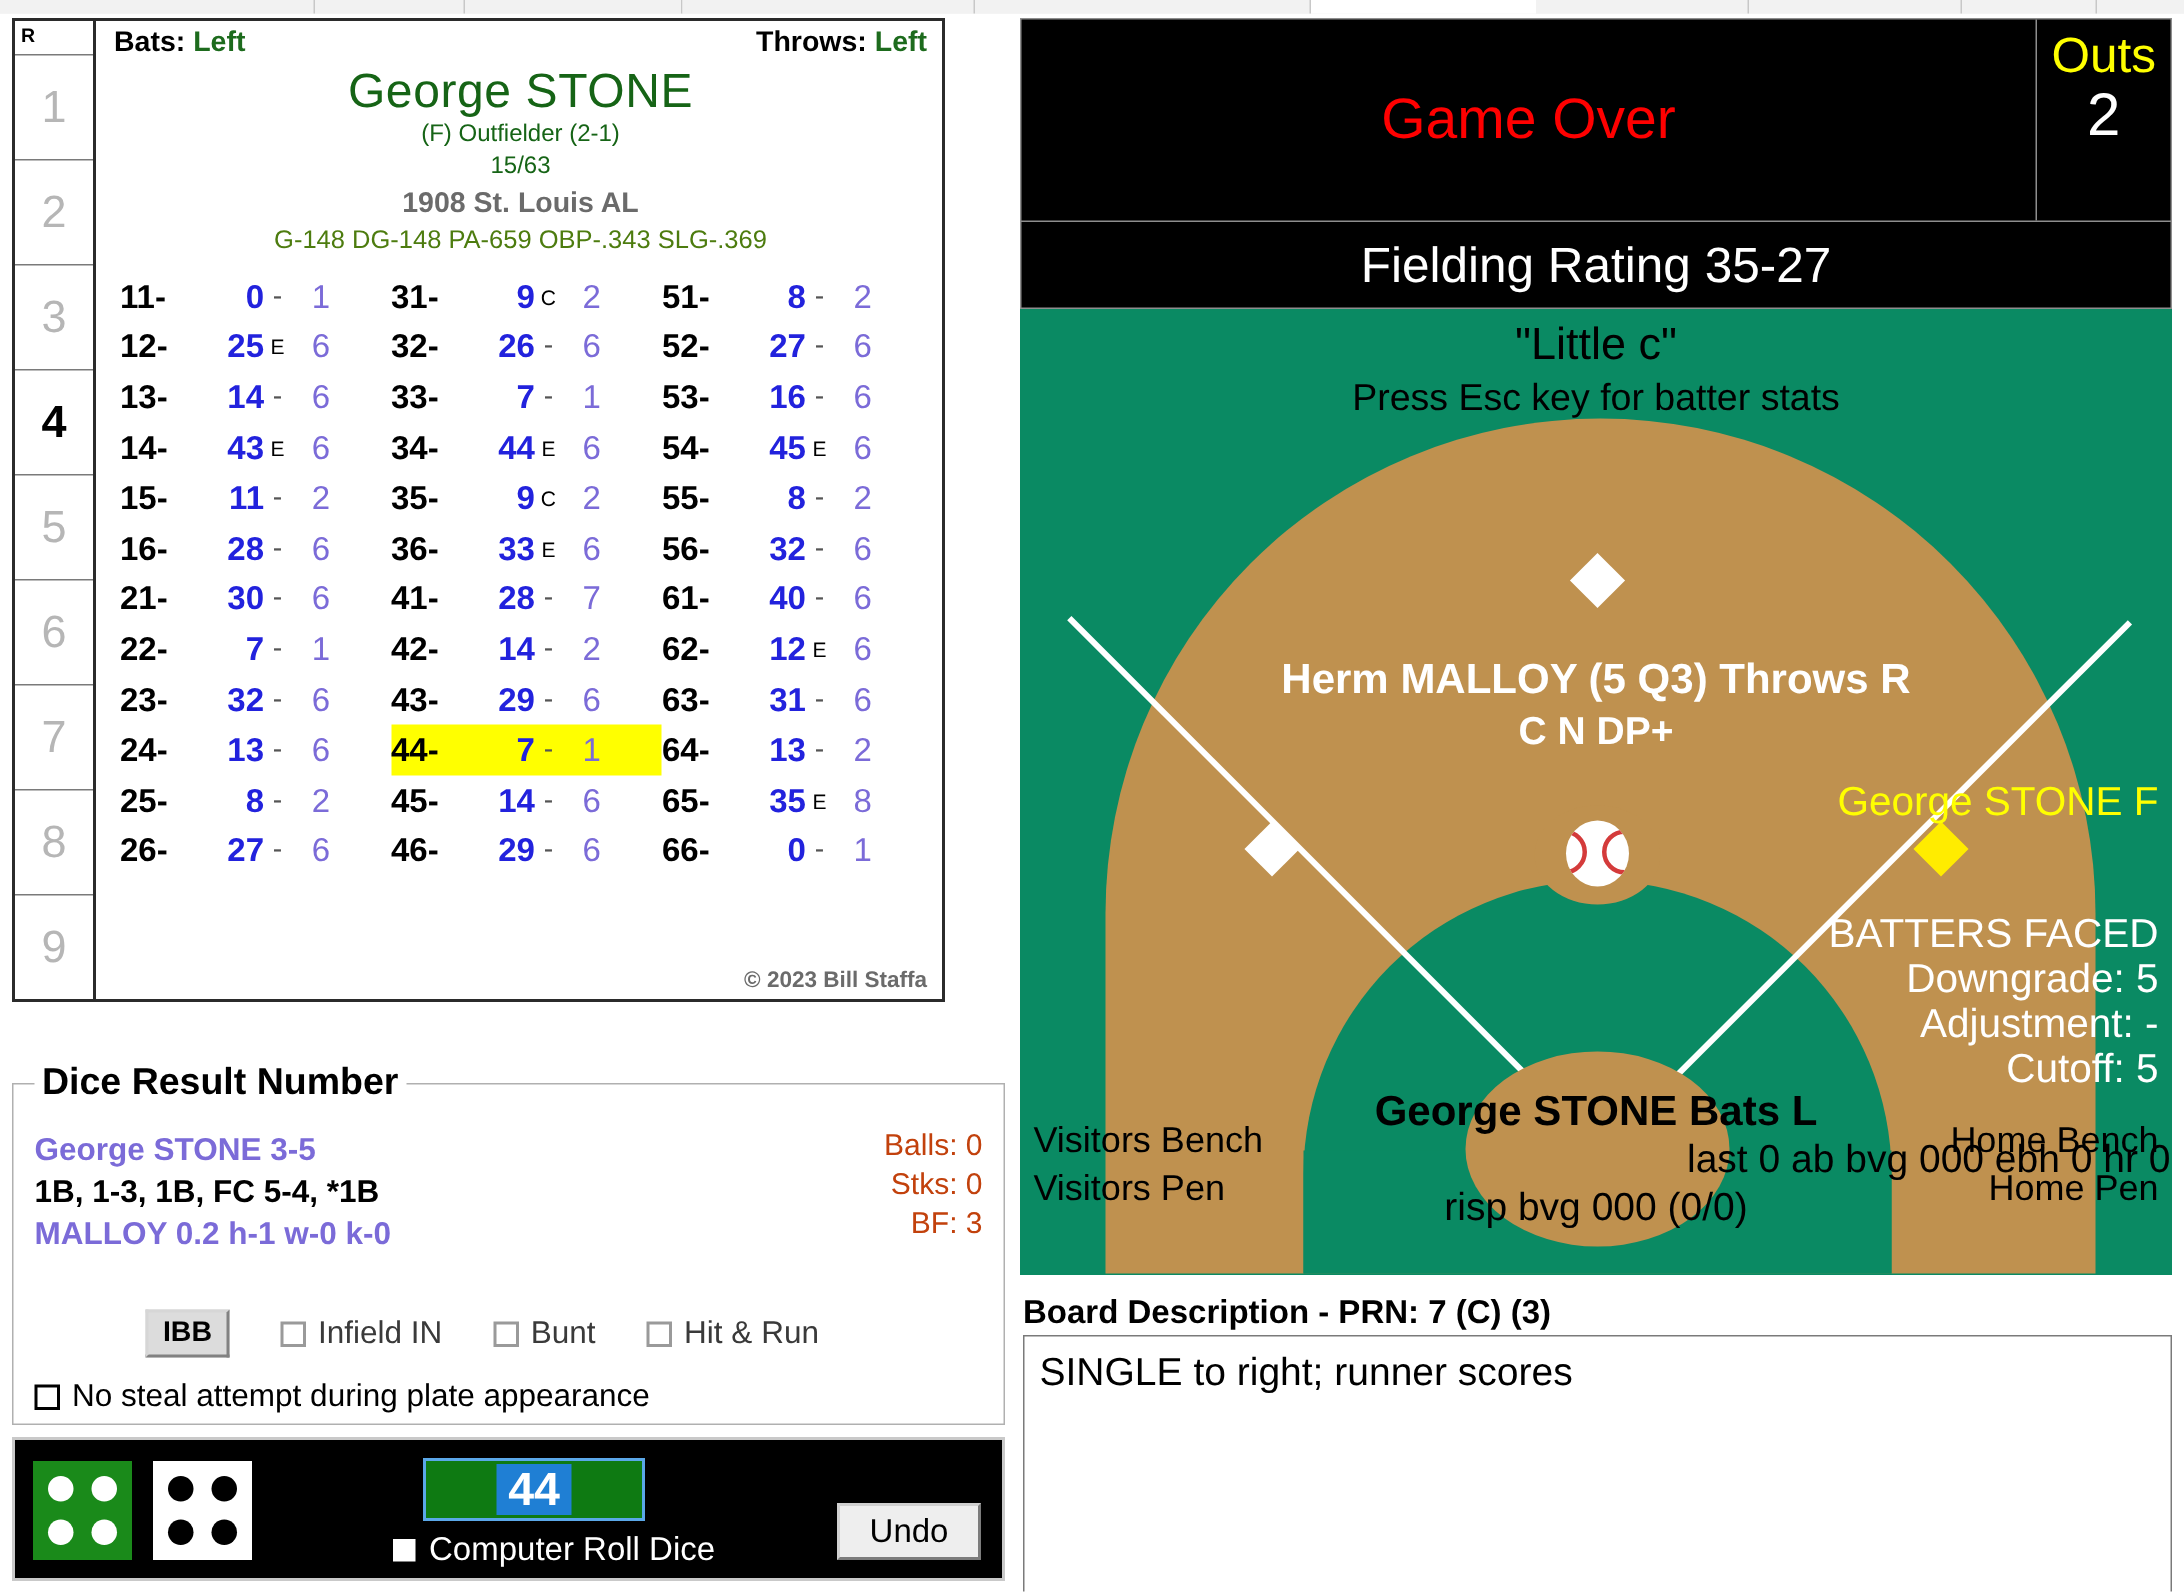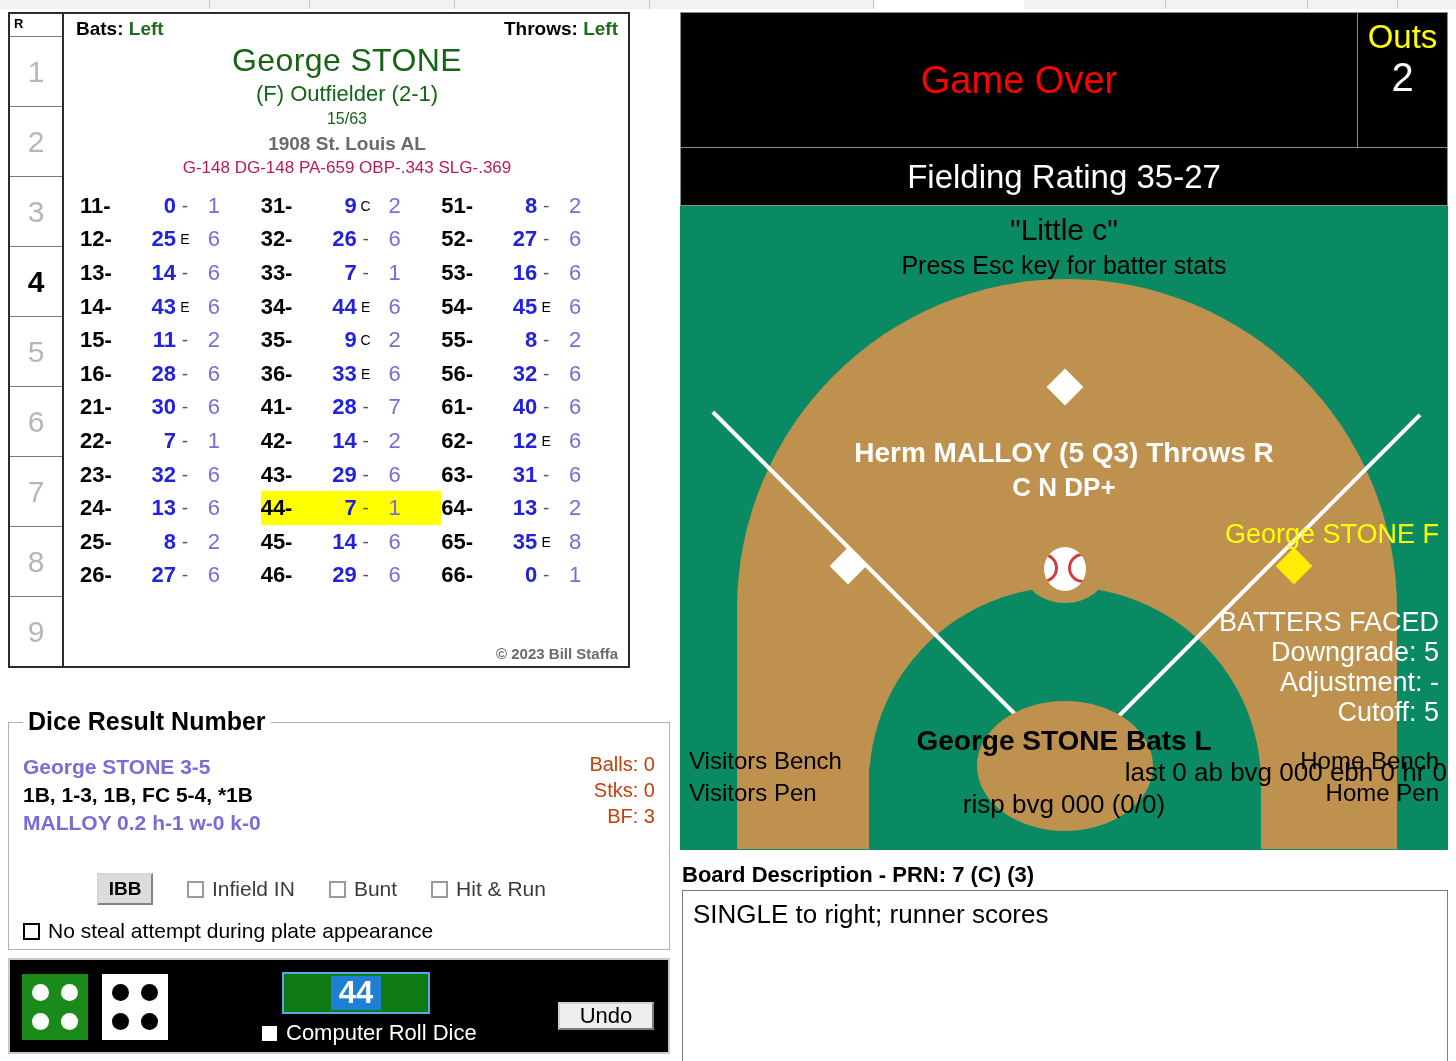--- a/index.html
+++ b/index.html
@@ -35,24 +35,24 @@
     display:flex; align-items:center; justify-content:center;
     font-size:30px; color:#b6b6b6; font-weight:normal;
   }
   .inn-cell.current { color:#000; font-weight:bold; }
 
   .card-body { position:absolute; left:56px; top:0; right:0; bottom:0; }
   .bt-row { display:flex; justify-content:space-between; padding:4px 10px 0 10px;
             font-size:19px; font-weight:bold; color:#000; }
   .bt-row .val { color:#1d6b1d; }
   .pname { text-align:center; font-size:32px; color:#166416; margin-top:2px; letter-spacing:.4px; }
-  .ppos  { text-align:center; font-size:22px; color:#166416; margin-top:2px; }
+  .ppos  { text-align:center; font-size:16px; color:#166416; margin-top:2px; }
   .pnum  { text-align:center; font-size:16px; color:#166416; margin-top:3px; }
   .pteam { text-align:center; font-size:19px; color:#6b6b6b; font-weight:bold; margin-top:5px; }
-  .pstat { text-align:center; font-size:17px; color:#be185d; margin-top:3px; }
+  .pstat { text-align:center; font-size:17px; color:#4d7c0f; margin-top:3px; }
 
   .grid { margin-top:11px; display:flex; padding:0 6px 0 14px; }
   .gcol { width:33.33%; }
   .grow { height:33.6px; display:flex; align-items:center; font-size:22px; white-space:pre;
           font-family:"Liberation Sans", sans-serif; }
   .grow .k   { color:#000; font-weight:bold; width:52px; text-align:left; }
   .grow .res { color:#2222dd; font-weight:bold; width:44px; text-align:right; }
   .grow .fl  { color:#000; font-size:14px; width:18px; text-align:center; }
   .grow .fl.dash { color:#555; font-size:19px; }
   .grow .ob  { color:#7b6bd8; width:26px; text-align:right; }
@@ -91,21 +91,21 @@
   .die.white .pip { background:#000; }
   .p-tl{ left:10px; top:10px;} .p-tr{ right:10px; top:10px;}
   .p-bl{ left:10px; bottom:10px;} .p-br{ right:10px; bottom:10px;}
 
   .rollbox { position:absolute; left:272px; top:12px; width:148px; height:42px;
              background:#0e7a12; border:2px solid #5aa7e8; display:flex; align-items:center; justify-content:center; }
   .rollval { background:#1f7fd4; color:#fff; font-size:31px; font-weight:bold; padding:0 8px; line-height:34px; }
   .crd { position:absolute; left:252px; top:60px; display:flex; align-items:center; }
   .crd .cbox2 { width:15px; height:15px; background:#fff; margin-right:9px; }
   .crd .lbl { color:#fff; font-size:22px; }
-  .undo { position:absolute; right:14px; top:42px; width:96px; height:28px;
+  .undo { position:absolute; right:14px; top:42px; width:96px; height:38px;
           background:#eeeeee; border:2px outset #d0d0d0; color:#000; font-size:22px;
           display:flex; align-items:center; justify-content:center; }
 
   
   .right { position:absolute; left:680px; top:12px; width:768px; height:840px; }
   .sb-top { position:relative; height:136px; background:#000; border:1px solid #8e8e8e; display:flex; }
   .sb-msg { flex:1; display:flex; align-items:center; justify-content:center;
             color:#ff0000; font-size:38px; }
   .sb-outs { width:90px; border-left:1px solid #8e8e8e; text-align:center; padding-top:6px; }
   .sb-outs .lab { color:#ffff00; font-size:33px; line-height:36px; }

